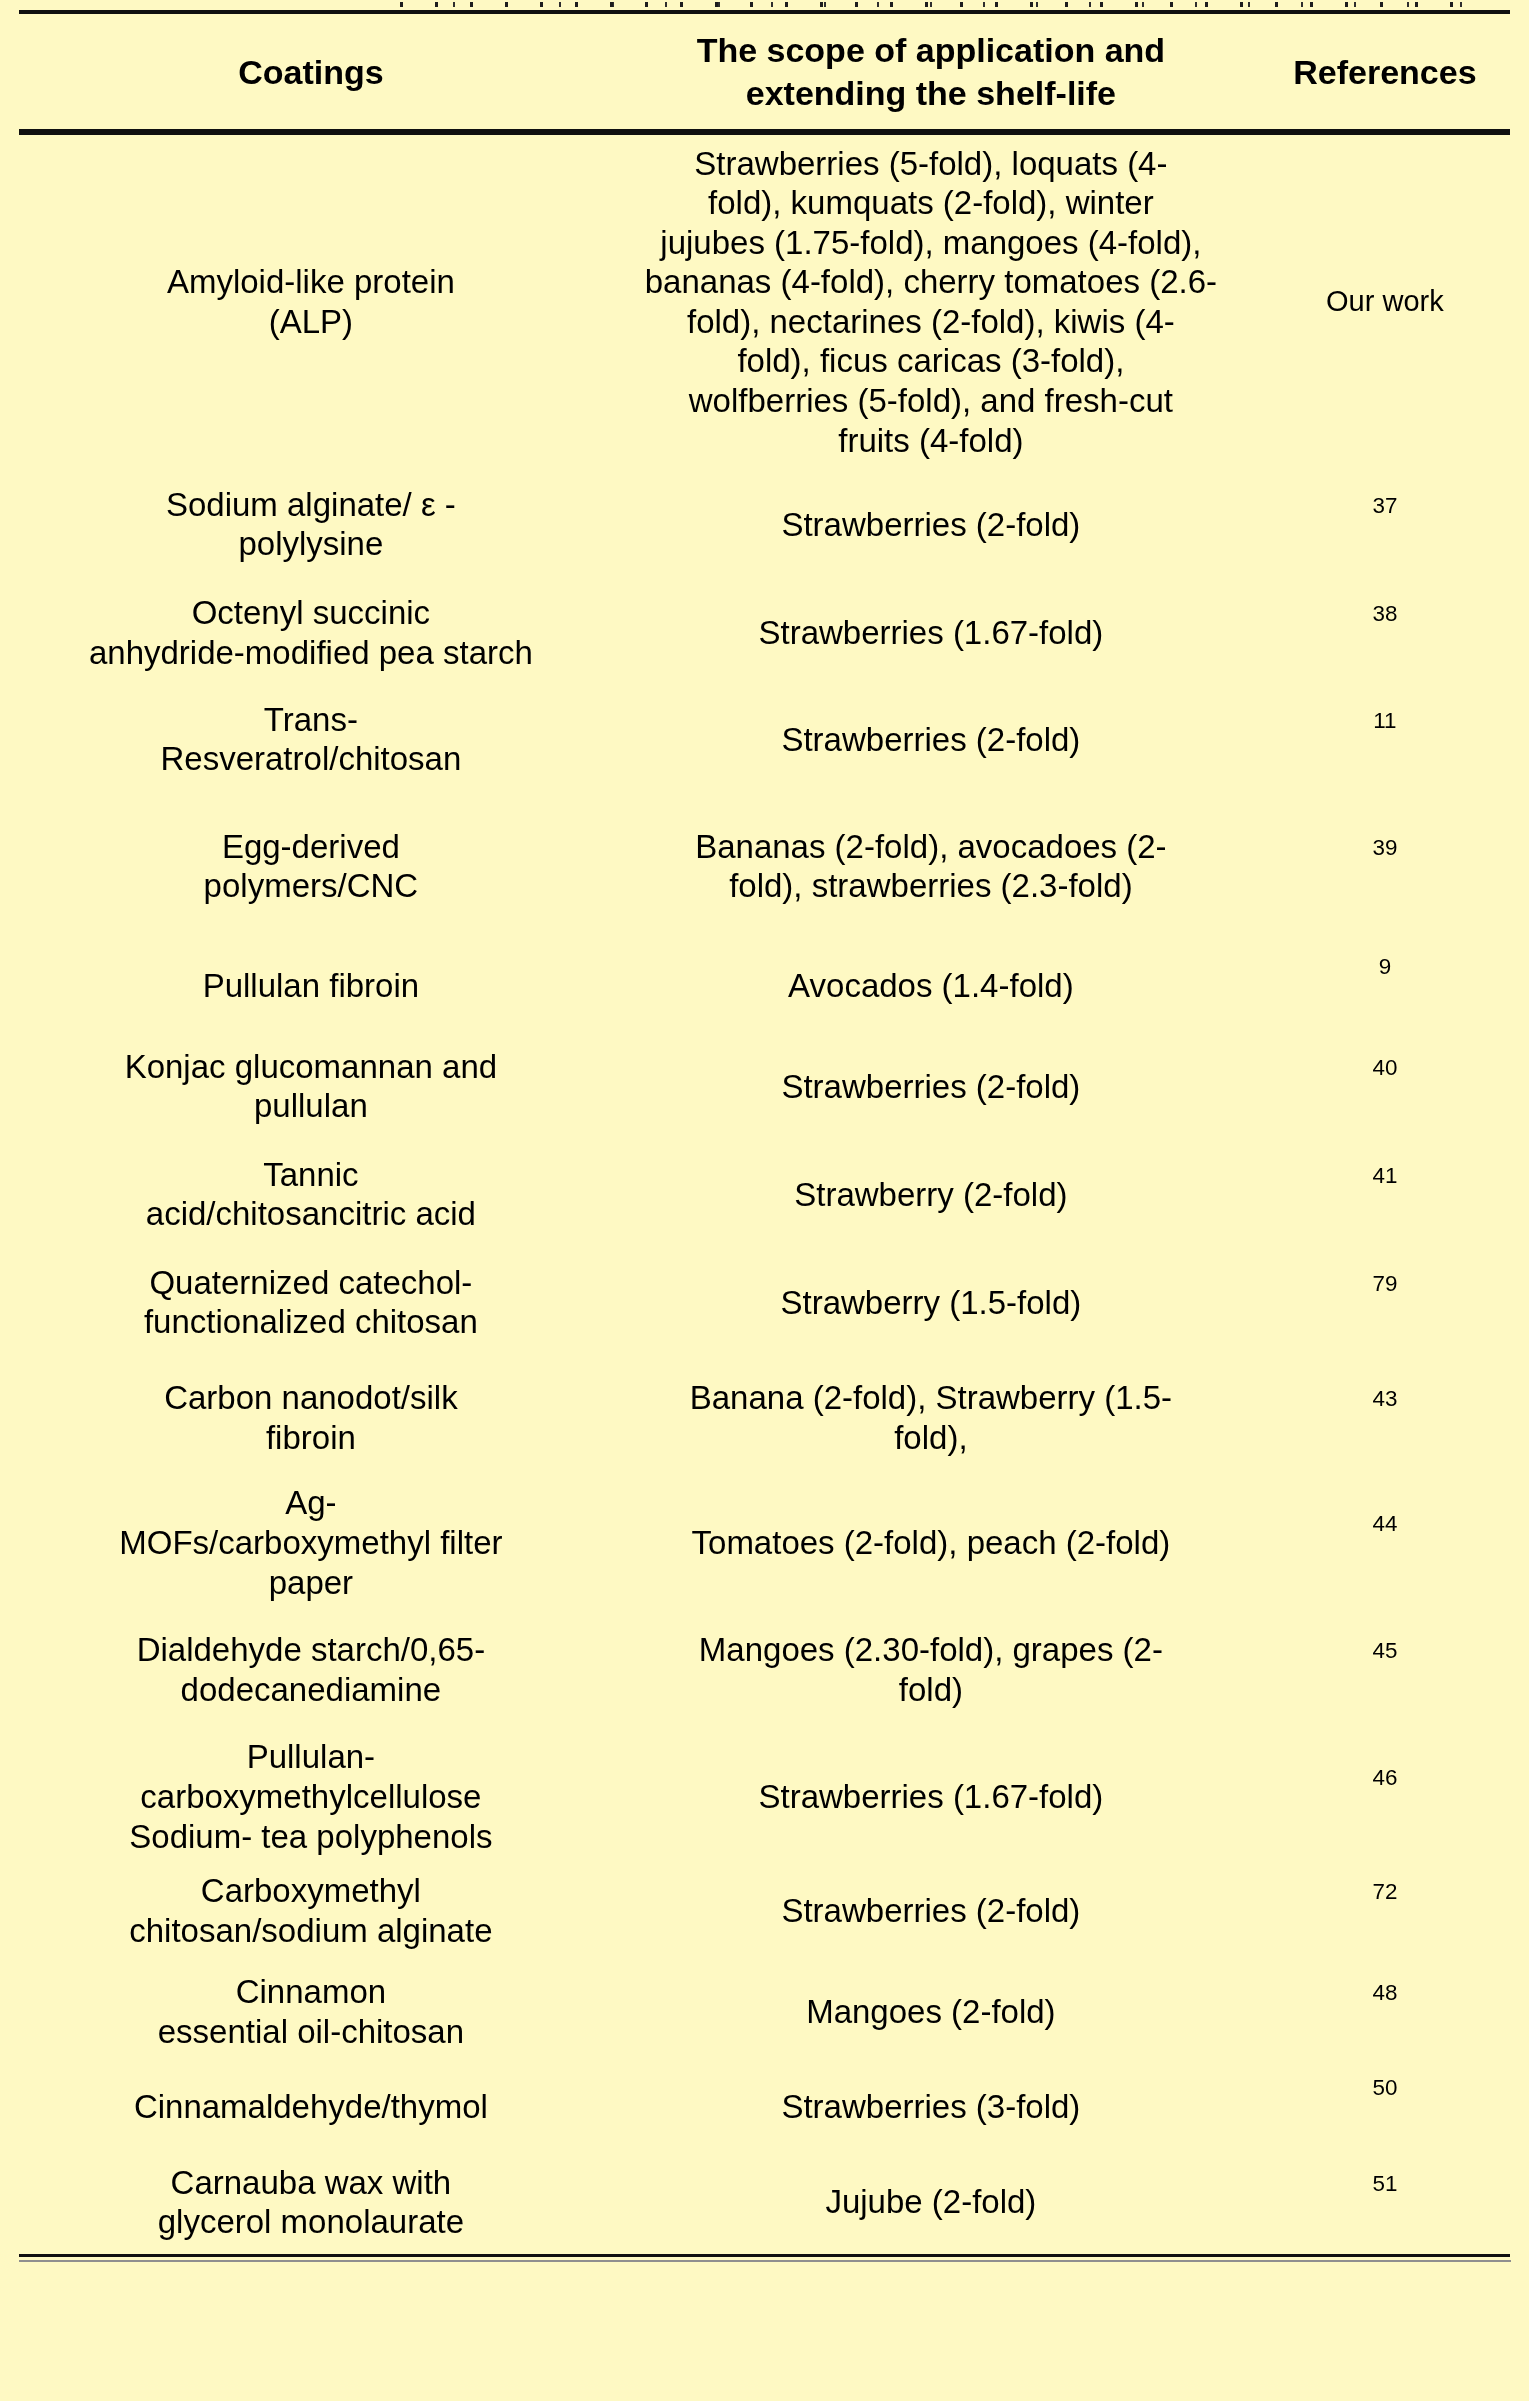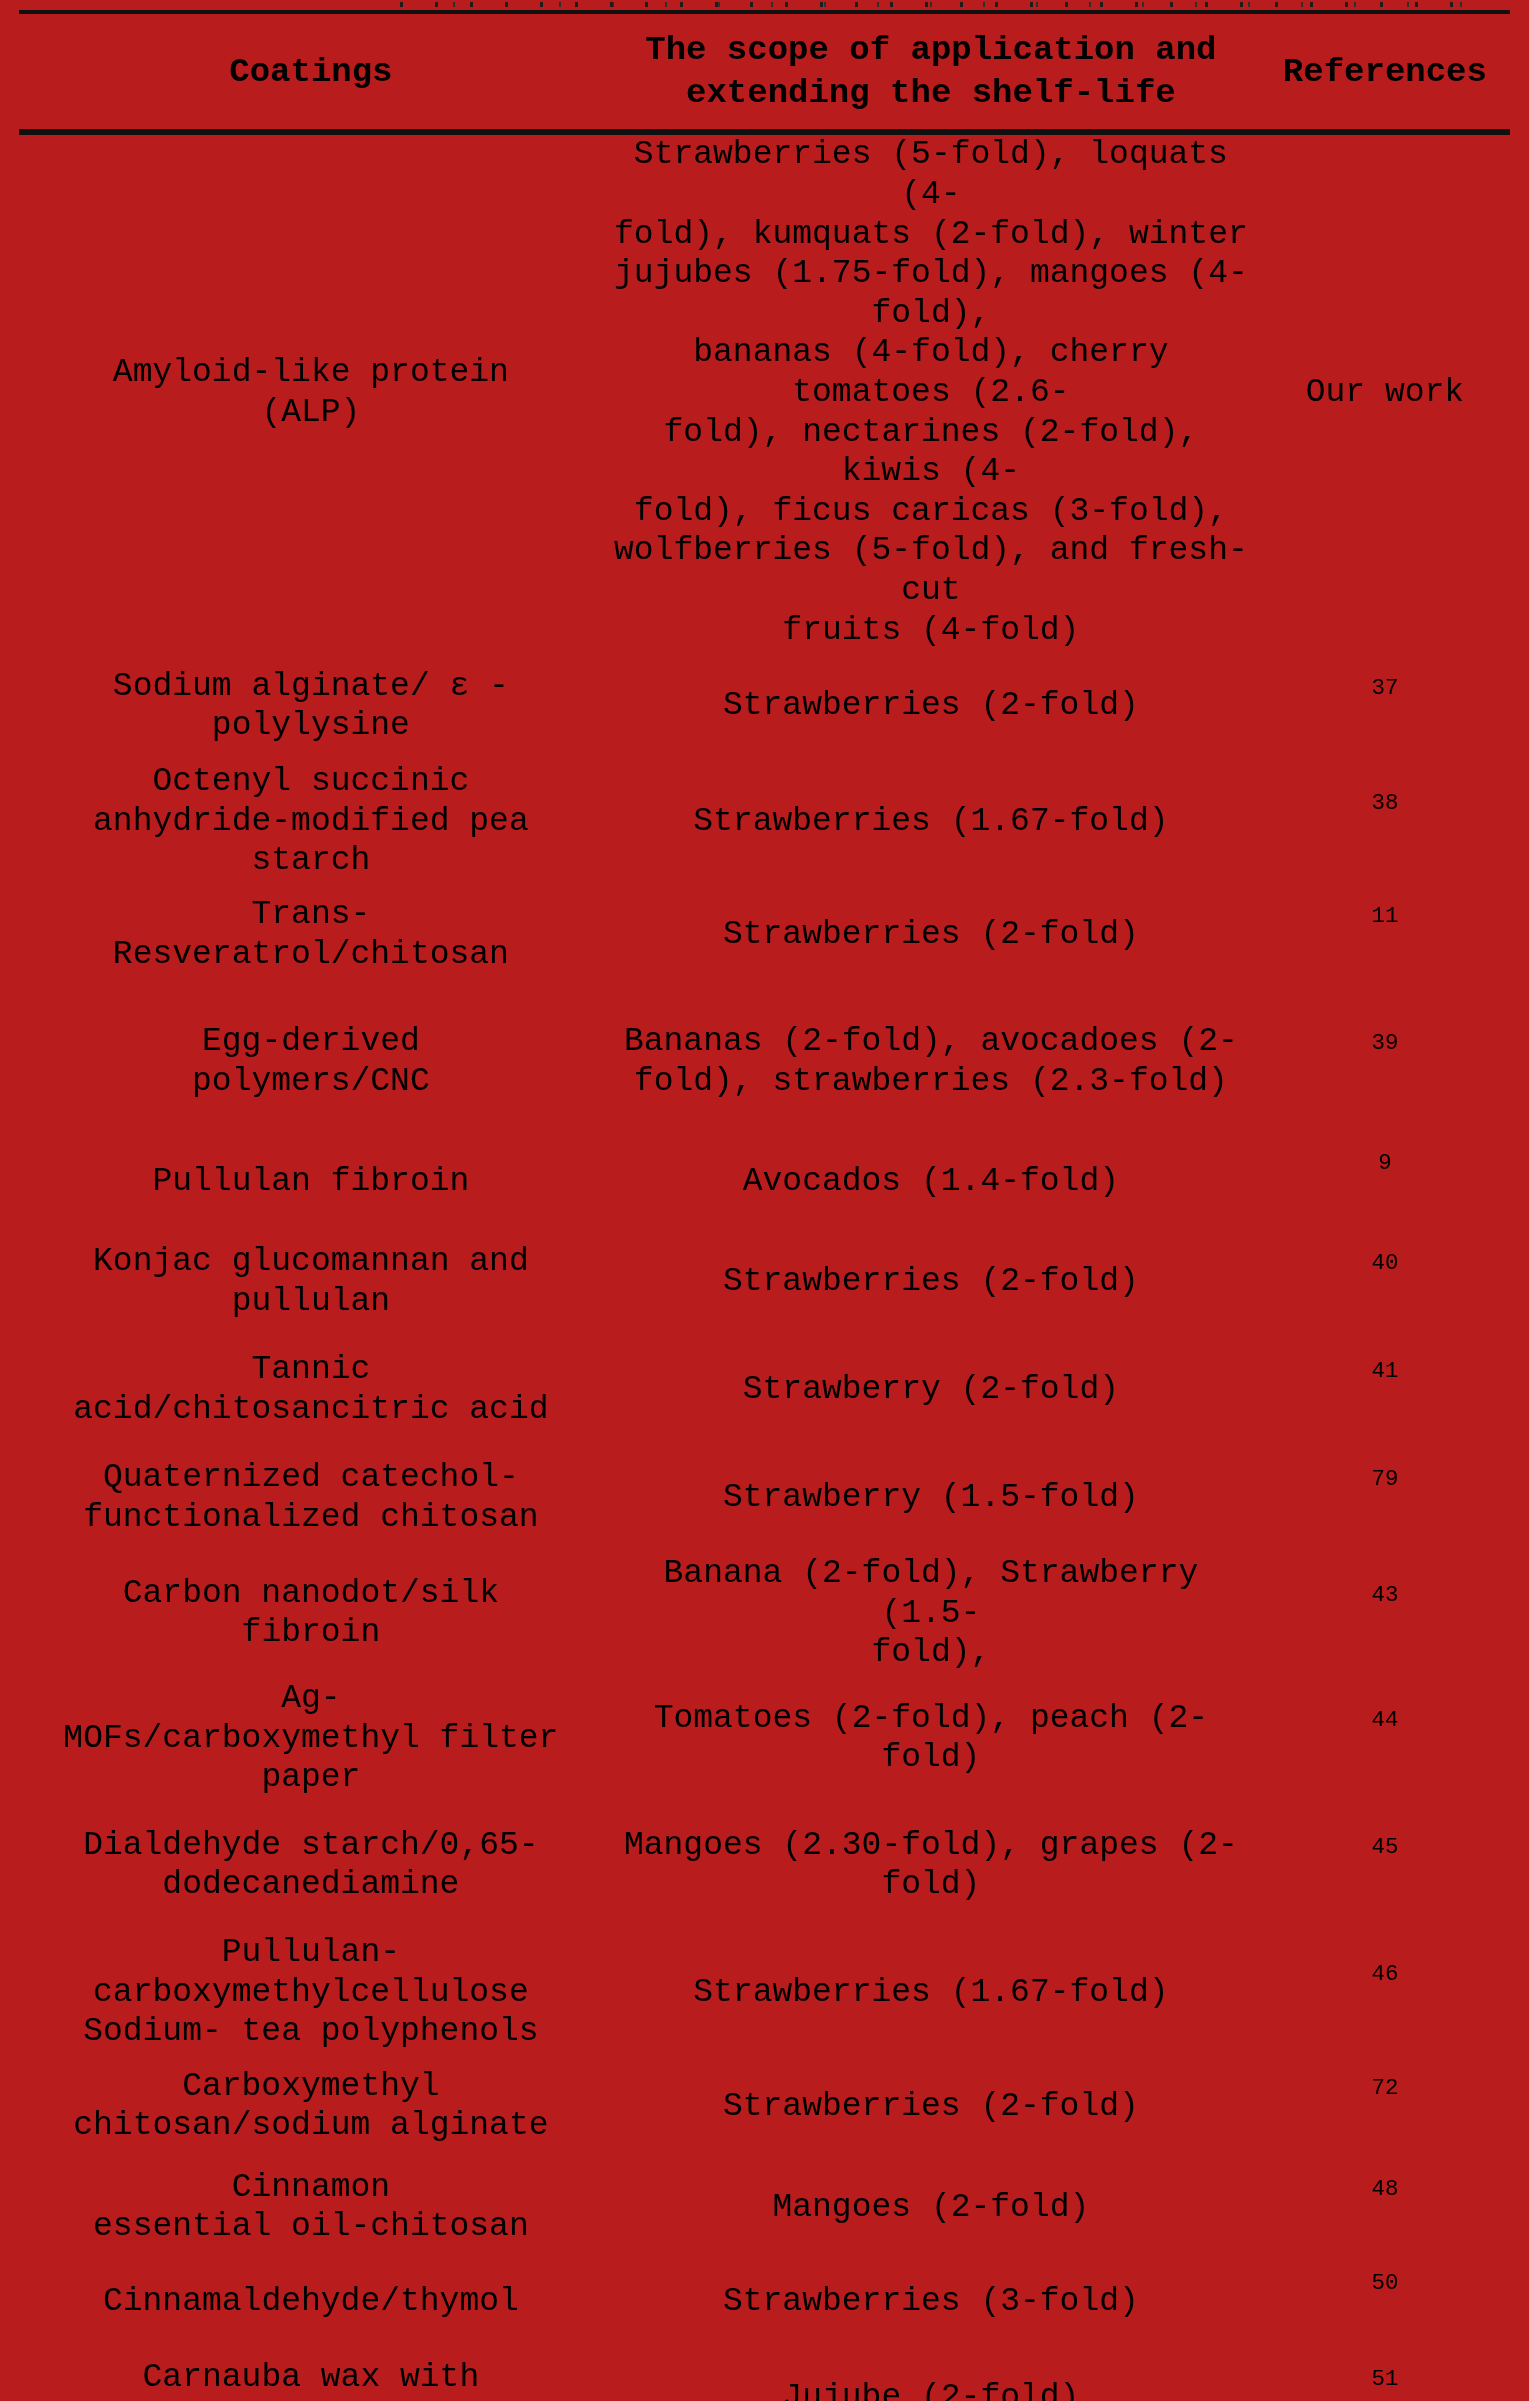--- a/index.html
+++ b/index.html
@@ -1,23 +1,23 @@
 <!DOCTYPE html>
 <html style="font-size:12px"><head>
 <meta charset="utf-8">
 <style>
   * { margin: 0; padding: 0; box-sizing: border-box; }
   html, body { background: #ffffff; }
   .page {
     position: relative;
     width: 1530px;
     height: 2401px;
-    background: #b91c1c;
+    background: #fef9c3;
     color: #000000;
-    font-family: Liberation Mono, monospace;
+    font-family: Liberation Sans, sans-serif;
     overflow: hidden;
   }
   
   .caption-remnant {
     margin: 2.2px 45px 3px 400px;
     height: 5.2px;
     background:
       repeating-linear-gradient(90deg, #1c1c1c 0 3px, transparent 3px 35px),
       repeating-linear-gradient(90deg, #2e2e2e 0 2.2px, transparent 2.2px 53px);
   }
@@ -48,21 +48,21 @@
     white-space: pre-line;
   }
   td.coating, td.scope { white-space: pre-line; }
   td.ref { font-size: 22.4px; }
   td.ref .sup {
     display: inline-block;
     position: relative;
     top: -18px;
   }
   td.ref .ourwork {
-    font-size: 33px;
+    font-size: 29px;
     position: static;
     top: 0;
     text-align: right;
   }
   .bottom-echo {
     margin: 3px 19.4px 0 19.4px;
     height: 2.2px;
     background: #8f8f8f;
   }
 </style>

